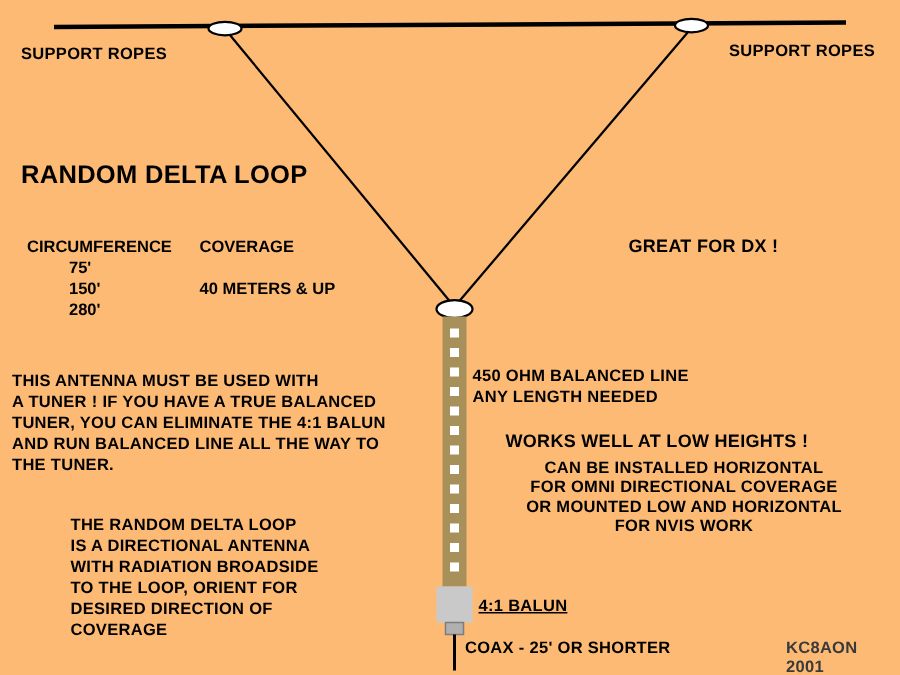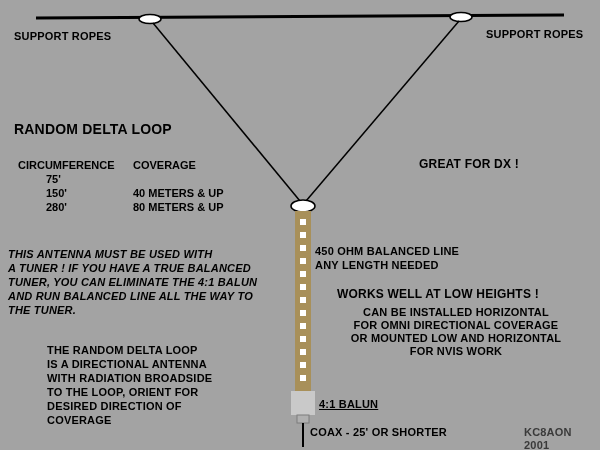--- a/index.html
+++ b/index.html
@@ -1,34 +1,34 @@
 <!DOCTYPE html>
 <html><head>
 <meta charset="utf-8">
 <style>
   html, body { margin: 0; padding: 0; background: #ffffff; }
   #stage {
     position: relative;
     width: 600px;
     height: 450px;
-    background: #a3a3a3;
+    background: #fdba74;
     overflow: hidden;
     font-family: "Liberation Sans", sans-serif;
     font-weight: bold;
     color: #000000;
   }
   #drawing { position: absolute; left: 0; top: 0; }
   .lbl {
     position: absolute;
     font-size: 11px;
     line-height: 13px;
     white-space: pre-line;
     letter-spacing: 0.2px;
   }
-  .lbl.big { font-size: 14px; margin-top: 13px; }
+  .lbl.big { font-size: 17px; }
   .lbl.mid { font-size: 12px; }
   .coverage-table { position: absolute; left: 18px; top: 158px; font-size: 11px; }
   .tr { display: flex; line-height: 14px; }
   .td-circ { width: 115px; }
   .tr.vals .td-circ { padding-left: 28px; box-sizing: border-box; }
   .center { text-align: center; }
   .credit { color: #3a3a3a; padding-left: 16px; }
 </style>
 </head>
 <body>
@@ -69,27 +69,26 @@
     </div>
     <div class="tr vals">
       <span class="td-circ">75'</span>
     </div>
     <div class="tr vals">
       <span class="td-circ">150'</span>
       <span>40 METERS &amp; UP</span>
     </div>
     <div class="tr vals">
       <span class="td-circ">280'</span>
-      <span>80 METERS &amp; UP</span>
     </div>
   </div>
 
   <div class="lbl mid" style="left:419px; top:158px;">GREAT FOR DX !</div>
 
-  <div class="lbl" style="left:8px; top:247px; line-height:14px;font-style:italic;">THIS ANTENNA MUST BE USED WITH
+  <div class="lbl" style="left:8px; top:247px; line-height:14px;">THIS ANTENNA MUST BE USED WITH
 A TUNER ! IF YOU HAVE A TRUE BALANCED
 TUNER, YOU CAN ELIMINATE THE 4:1 BALUN
 AND RUN BALANCED LINE ALL THE WAY TO
 THE TUNER.</div>
 
   <div class="lbl" style="left:315px; top:244px; line-height:14px;">450 OHM BALANCED LINE
 ANY LENGTH NEEDED</div>
 
   <div class="lbl mid" style="left:337px; top:288px;">WORKS WELL AT LOW HEIGHTS !</div>
 

